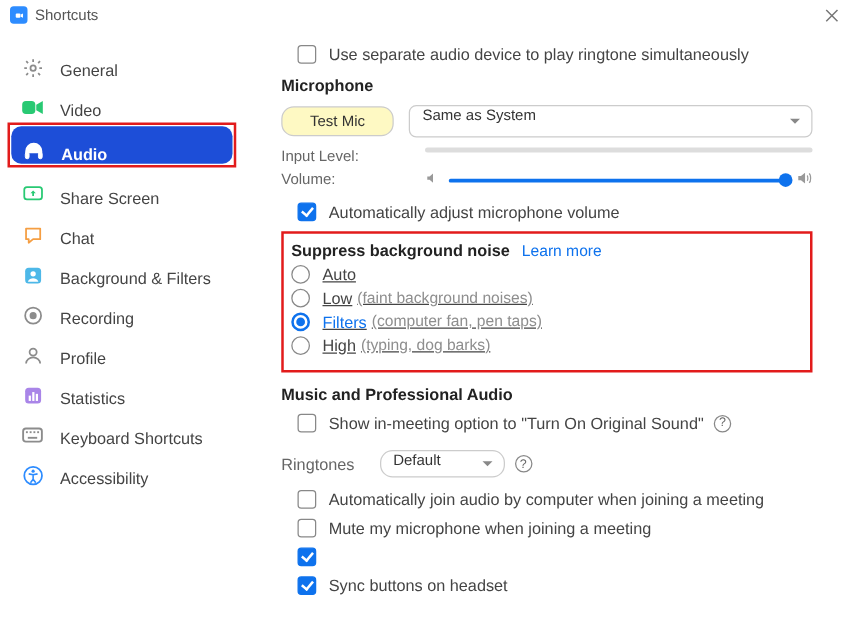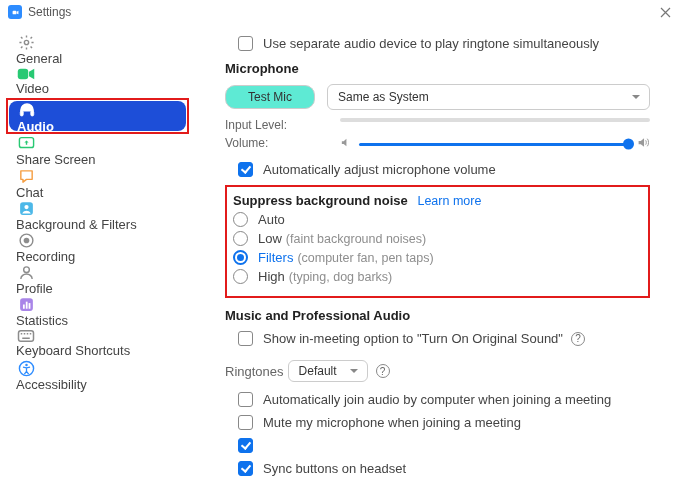--- a/index.html
+++ b/index.html
@@ -4,67 +4,67 @@
 <style>
 * { box-sizing: border-box; margin: 0; padding: 0; }
 body { font-family: -apple-system, BlinkMacSystemFont, "Segoe UI", Arial, sans-serif; font-size: 13px; color: #333; background: #fff; width: 680px; height: 501px; overflow: hidden; }
 .titlebar { display: flex; align-items: center; padding: 4px 8px; height: 24px; }
 .titlebar .app-icon { width: 14px; height: 14px; background: #2D8CFF; border-radius: 3px; display: flex; align-items: center; justify-content: center; margin-right: 6px; }
 .titlebar .app-icon svg { width: 9px; height: 7px; }
 .titlebar .title { color: #555; font-size: 12px; flex: 1; }
 .titlebar .close { width: 14px; height: 14px; color: #888; display: flex; align-items: center; justify-content: center; cursor: pointer; font-size: 16px; }
 .body { display: flex; height: 477px; }
 .sidebar { width: 195px; padding: 8px 4px 8px 4px; }
-.sb-item { display: flex; align-items: flex-start; height: 30px; padding: 0 8px 0 8px; border-radius: 8px; margin: 2px 4px; cursor: pointer; color: #444; flex-direction: column; }
+.sb-item { display: flex; align-items: flex-end; height: 30px; padding: 0 8px 0 8px; border-radius: 8px; margin: 2px 4px; cursor: pointer; color: #444; }
 .sb-item .ico { width: 20px; height: 20px; display: flex; align-items: center; justify-content: center; margin-right: 12px; }
 .sb-item.active { background: #1d4ed8; color: #fff; }
 .sb-item.active .ico svg * { stroke: #fff; fill: #fff; }
 .sb-highlight { border: 2px solid #E21B1B; border-radius: 0; padding: 1px; margin: 0 2px; display: flex; }
 .sb-highlight .sb-item { flex: 1; margin: 0; }
 .content { flex: 1; padding: 12px 30px 8px 30px; overflow-y: auto; color: #444; }
 .row { display: flex; align-items: center; margin-bottom: 8px; padding-left: 13px; }
 .checkbox { width: 15px; height: 15px; border: 1.3px solid #888; border-radius: 3px; margin-right: 10px; flex-shrink: 0; display:flex; align-items:center; justify-content:center; background:#fff;}
 .checkbox.checked { background: #0E72ED; border-color: #0E72ED; }
 .checkbox.checked::after { content: ""; width: 4px; height: 7px; border: solid #fff; border-width: 0 2px 2px 0; transform: rotate(40deg); margin-top: -2px;}
 .section-heading { font-weight: 700; color: #222; margin-top: 10px; margin-bottom: 8px; font-size: 13px; }
 .mic-row { display: flex; align-items: center; gap: 12px; margin-bottom: 8px; }
-.btn { border: 1px solid #ccc; background: #5eead4; border-radius: 10px; height: 24px; padding: 0 22px; font-size: 12px; color: #333; display:flex; align-items:center; }
-.select { border: 1px solid #ccc; background: #fff; border-radius: 6px; height: 26px; padding: 0 22px 0 10px; font-size: 12px; color: #333; display:flex; align-items:center; position:relative; flex:1; }
+.btn { border: 1px solid #ccc; background: #fef9c3; border-radius: 10px; height: 24px; padding: 0 22px; font-size: 12px; color: #333; display:flex; align-items:center; }
+.select { border: 1px solid #ccc; background: #fff; border-radius: 6px; height: 26px; padding: 0 22px 0 10px; font-size: 12px; color: #333; display:flex; position:relative; flex:1; }
 .select::after { content: ""; position: absolute; right: 9px; top: 50%; margin-top: -2px; width: 0; height: 0; border-left: 4px solid transparent; border-right: 4px solid transparent; border-top: 4px solid #888; }
 .kv { display: flex; align-items: flex-start; font-size: 12px; color: #666; margin-bottom: 4px; }
 .kv .label { width: 115px; }
 .lvl-track { flex:1; height: 4px; background: #ddd; border-radius: 2px; }
 .vol-wrap { flex:1; display:flex; align-items:center; gap:8px; }
 .vol-track { flex:1; height: 3px; background: #0E72ED; border-radius: 2px; position: relative; }
 .vol-thumb { position:absolute; right: -5px; top: 50%; transform: translateY(-50%); width: 11px; height: 11px; border-radius: 50%; background: #0E72ED; }
 .noise-box { border: 2.5px solid #E21B1B; padding: 6px 10px 8px 6px; margin-top: 6px; }
 .radio { width: 15px; height: 15px; border: 1.3px solid #888; border-radius: 50%; margin-right: 10px; flex-shrink:0; display:flex;align-items:center;justify-content:center; }
 .radio.sel { border-color: #0E72ED; border-width: 2px; }
 .radio.sel::after { content:""; width: 7px; height:7px; border-radius:50%; background:#0E72ED; }
-.opt { display:flex; align-items:center; margin: 4px 0; font-size: 13px; }
+.opt { display:flex; align-items:flex-start; margin: 4px 0; font-size: 13px; text-decoration: underline; }
 .hint { color: #8e8e8e; margin-left: 4px; font-size: 12.5px; }
 .link { color: #0E72ED; font-size: 12.5px; margin-left: 6px; cursor:pointer; }
-.select.small { flex: 0 0 auto; width: 80px; height: 22px; font-size:12px; }
+.select.small { flex: 0 0 auto; width: 100px; height: 22px; font-size:12px;border-radius:10px; }
 .help { width: 14px; height: 14px; border: 1.2px solid #888; border-radius: 50%; display:flex;align-items:center;justify-content:center; margin-left:8px; font-size:10px; color:#666; }
 .ring-row { display:flex; align-items:center; margin: 14px 0 10px 0; }
-.ring-row .lbl { color:#666; margin-right:4px; font-size:13px;}
+.ring-row .lbl { color:#666; margin-right:20px; font-size:13px;}
 .speaker-ico { color:#888; }
 .content::-webkit-scrollbar{width:8px}.content::-webkit-scrollbar-thumb{background:#d9d9d9;border-radius:4px}
 </style>
 </head>
 <body>
 
 <div class="titlebar">
   <div class="app-icon">
     <svg viewBox="0 0 24 24">
         <rect x="2" y="6" width="13" height="12" rx="3" fill="#fff"></rect>
         <path d="M16 9 L22 6 L22 18 L16 15 Z" fill="#fff"></path>
       </svg>
   </div>
-  <div class="title">Settings</div>
+  <div class="title">Shortcuts</div>
   <div class="close">
     <svg width="11" height="11" viewBox="0 0 11 11">
         <path d="M1 1 L10 10 M10 1 L1 10" stroke="#777" stroke-width="1.2"></path>
       </svg>
   </div>
 </div>
 
 <div class="body">
   <div class="sidebar">
     <div class="sb-item">

